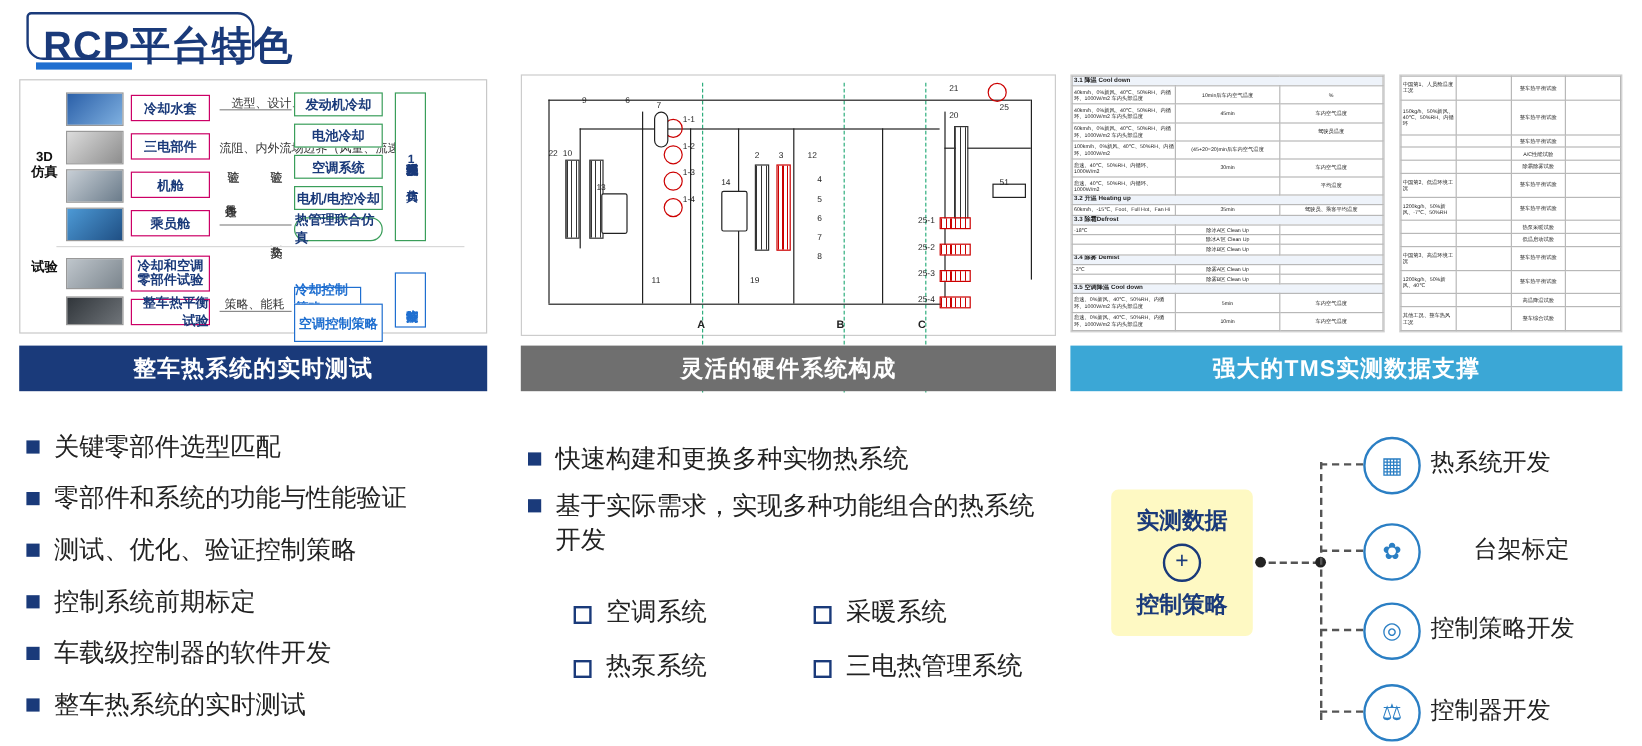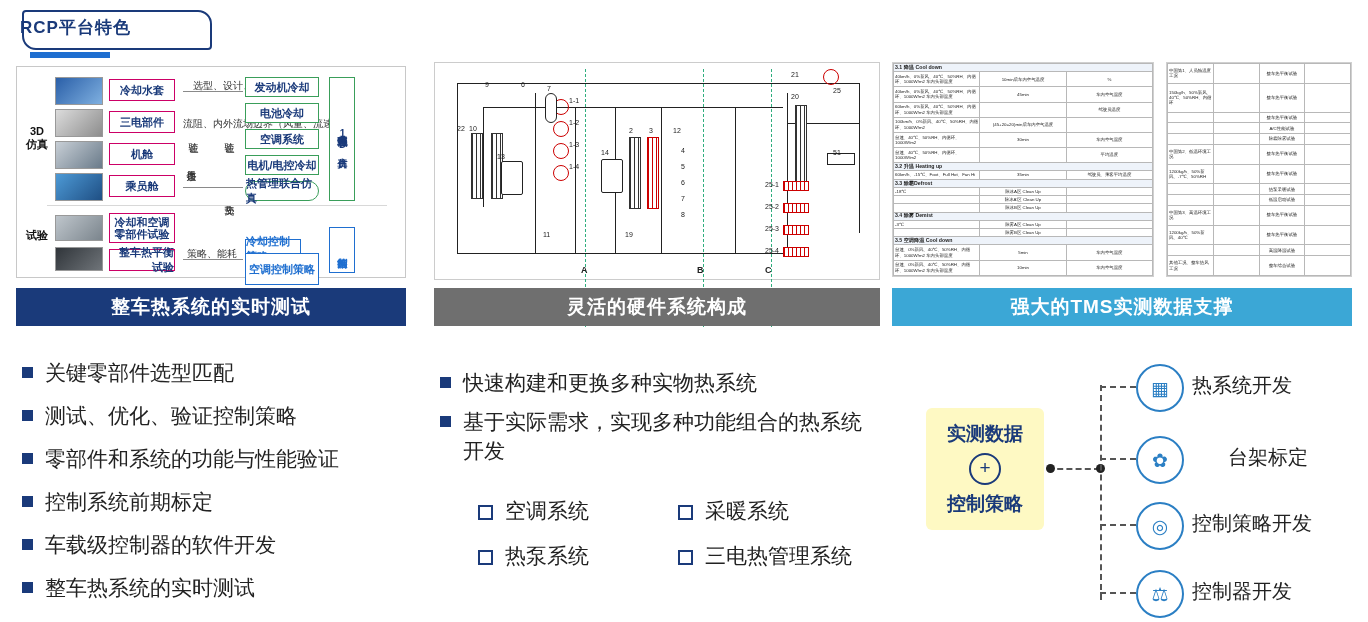--- a/index.html
+++ b/index.html
@@ -13,22 +13,22 @@
   
   #title-badge{
     position:absolute;left:22px;top:10px;
     width:190px;height:40px;
     background:#ffffff;
     border:2px solid #1a3a7a;
     border-radius:4px 14px 4px 14px;
     box-sizing:border-box;
   }
   #title-text{
-    position:absolute;left:20px;top:16px;
-    font-size:17px;font-weight:bold;color:#1a3a7a;
+    position:absolute;left:36px;top:16px;
+    font-size:33px;font-weight:bold;color:#1a3a7a;
     letter-spacing:1px;
   }
   #title-underline{
     position:absolute;left:30px;top:52px;width:80px;height:6px;background:#1f6fd0;
   }
   .panel-img{
     position:absolute;box-sizing:border-box;
     border:1px solid #d0d0d0;background:#fff;
   }
   .ribbon{
@@ -123,21 +123,21 @@
 </head>
 <body>
 
 <div id="title-badge"></div>
 <div id="title-text">RCP平台特色</div>
 <div id="title-underline"></div>
 
 <div class="panel-img" id="p1-frame">
 
   <div class="p1-left-label" style="left:6px;top:58px;">3D 仿真</div>
-  <div class="p1-left-label" style="left:6px;top:162px;">试验</div>
+  <div class="p1-left-label" style="left:6px;top:150px;">试验</div>
 
   <div class="p1-thumb" style="left:38px;top:10px;width:48px;height:28px;background:linear-gradient(135deg,#2a5fa8,#7fb0e0);"></div>
   <div class="p1-thumb" style="left:38px;top:42px;width:48px;height:28px;background:linear-gradient(135deg,#dcdcdc,#8d8d8d);"></div>
   <div class="p1-thumb" style="left:38px;top:74px;width:48px;height:28px;background:linear-gradient(135deg,#c8cfd6,#6a7b8a);"></div>
   <div class="p1-thumb" style="left:38px;top:106px;width:48px;height:28px;background:linear-gradient(135deg,#4d9ad6,#1f4f84);"></div>
   <div class="p1-thumb" style="left:38px;top:148px;width:48px;height:26px;background:linear-gradient(135deg,#bfc6cc,#7b858d);"></div>
   <div class="p1-thumb" style="left:38px;top:180px;width:48px;height:24px;background:linear-gradient(135deg,#30353a,#6f7479);"></div>
 
   <div class="p1-box pink" style="left:92px;top:12px;width:66px;height:22px;">冷却水套</div>
   <div class="p1-box pink" style="left:92px;top:44px;width:66px;height:22px;">三电部件</div>
@@ -431,25 +431,25 @@
 <div class="ribbon gray" style="left:434px;top:288px;width:446px;">灵活的硬件系统构成</div>
 <div class="ribbon lblue" style="left:892px;top:288px;width:460px;">强大的TMS实测数据支撑</div>
 
 <div class="bullet-list" style="left:22px;top:358px;width:400px;">
   <div class="bullet-row">
     <div class="bullet-sq"></div>
     <div class="bullet-txt">关键零部件选型匹配</div>
   </div>
   <div class="bullet-row">
     <div class="bullet-sq"></div>
+    <div class="bullet-txt">零部件和系统的功能与性能验证</div>
+  </div>
+  <div class="bullet-row">
+    <div class="bullet-sq"></div>
     <div class="bullet-txt">测试、优化、验证控制策略</div>
-  </div>
-  <div class="bullet-row">
-    <div class="bullet-sq"></div>
-    <div class="bullet-txt">零部件和系统的功能与性能验证</div>
   </div>
   <div class="bullet-row">
     <div class="bullet-sq"></div>
     <div class="bullet-txt">控制系统前期标定</div>
   </div>
   <div class="bullet-row">
     <div class="bullet-sq"></div>
     <div class="bullet-txt">车载级控制器的软件开发</div>
   </div>
   <div class="bullet-row">

